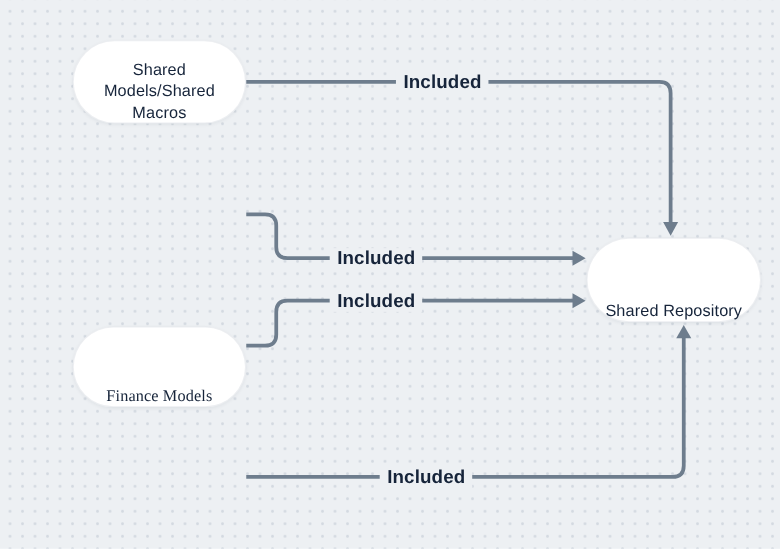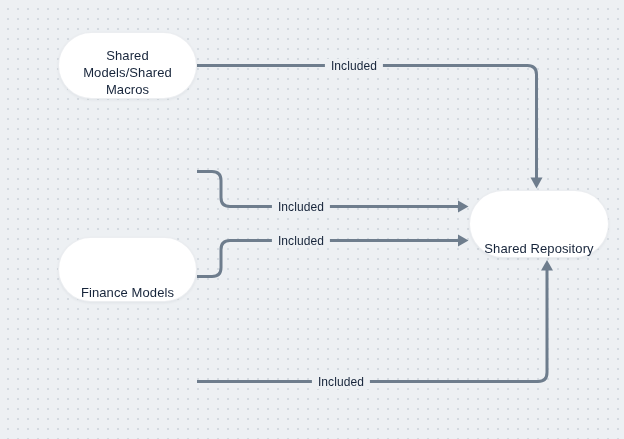--- a/index.html
+++ b/index.html
@@ -47,30 +47,30 @@
     box-shadow: 0 1px 3px rgba(22,36,58,0.06);
     box-sizing: border-box;
     font-size: 13px;
     font-weight: 500;
     line-height: 17px;
     letter-spacing: 0.1px;
   }
   .node span { display: block; }
   #node-shared-models   { left: 58px;  top: 32px;  width: 139px; height: 67px; padding: 0 20px; }
   #node-marketing       { left: 58px;  top: 140px; width: 139px; height: 63px; padding: 0 8px; }
-  #node-finance         { left: 58px;  top: 237px; width: 139px; height: 65px; padding: 0 8px; }
+  #node-finance         { left: 58px;  top: 261px; width: 139px; height: 65px; padding: 0 8px; font-family: Liberation Serif, serif; }
   #node-sales           { left: 58px;  top: 350px; width: 139px; height: 63px; padding: 0 8px; }
   #node-repository      { left: 469px; top: 190px; width: 140px; height: 68px; padding: 0 8px; }
   .edge-label {
     position: absolute;
     transform: translate(-50%, -50%);
     background: #edf0f3;
     padding: 0 6px;
-    font-size: 12px;
-    font-weight: 400;
+    font-size: 15px;
+    font-weight: 700;
     letter-spacing: 0.1px;
     white-space: nowrap;
   }
   #edge-label-0 { left: 354px; top: 66px; }
   #edge-label-1 { left: 301px; top: 207px; }
   #edge-label-2 { left: 301px; top: 241px; }
   #edge-label-3 { left: 341px; top: 382px; }
 </style>
 </head>
 <body>

